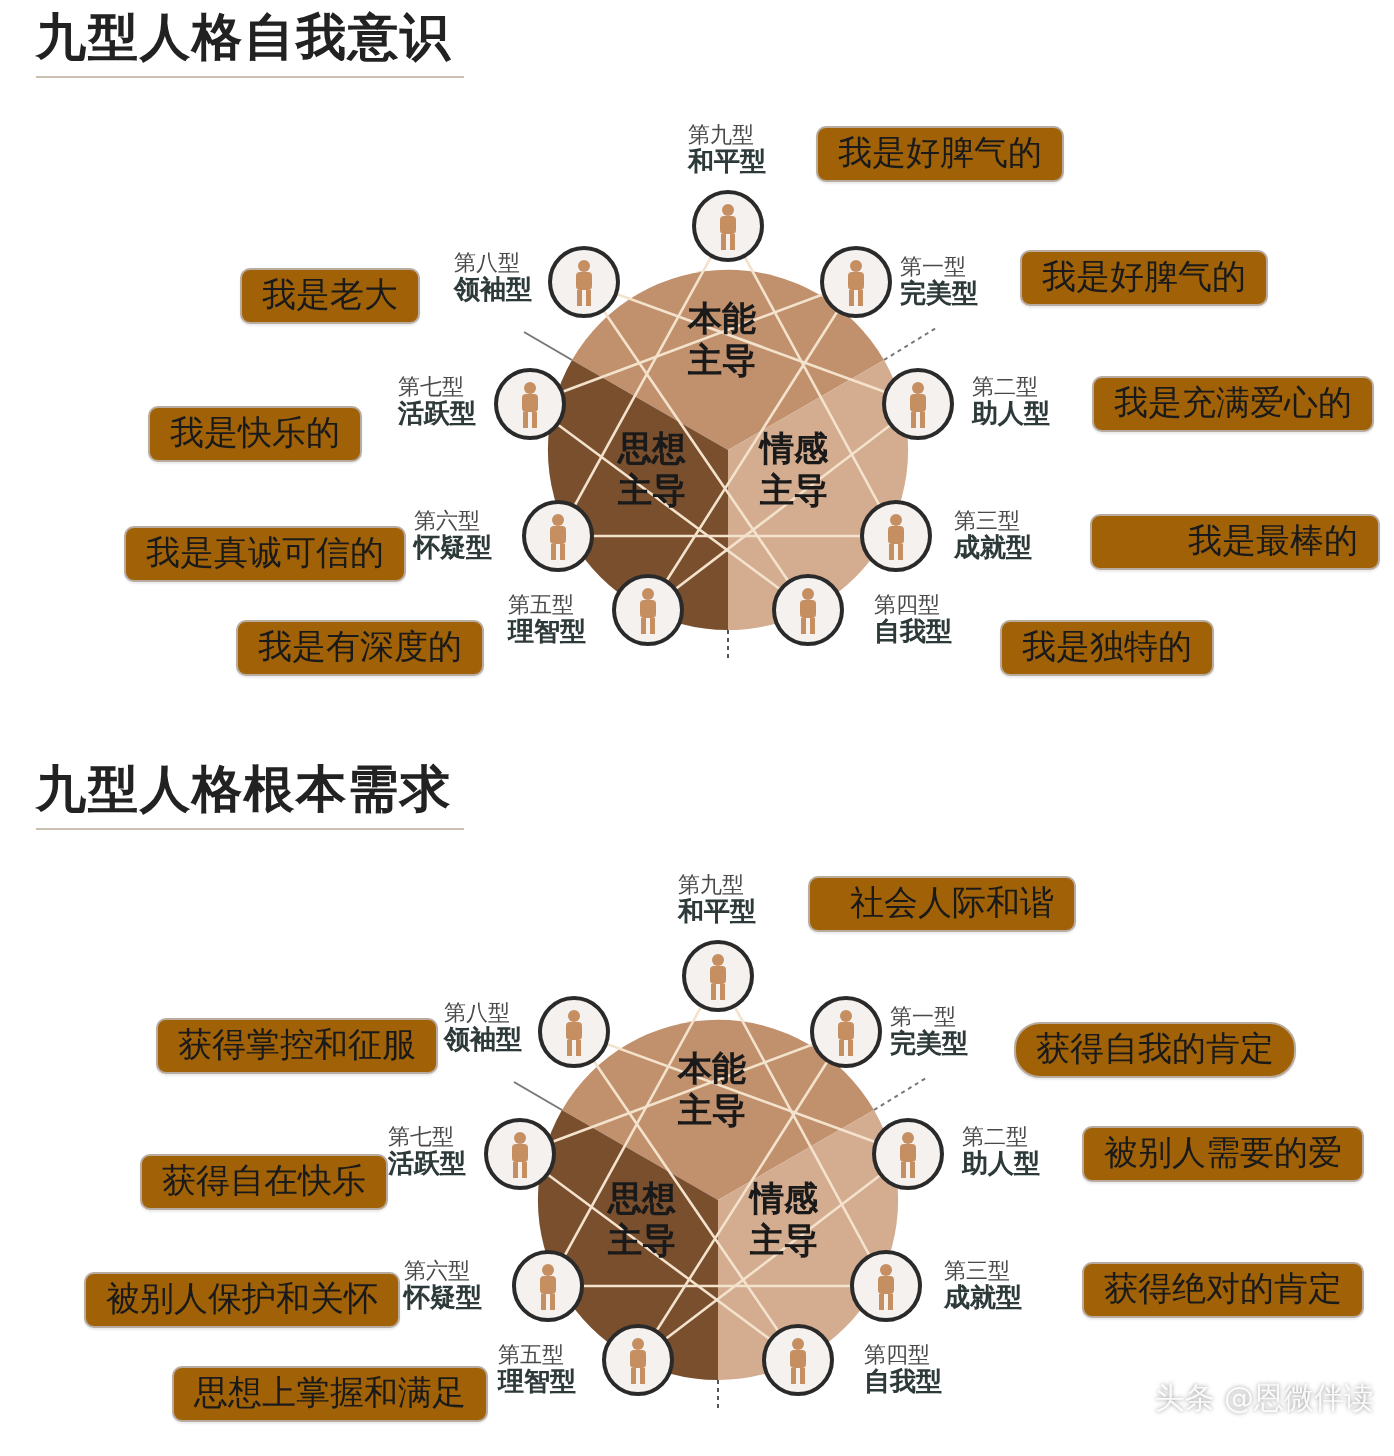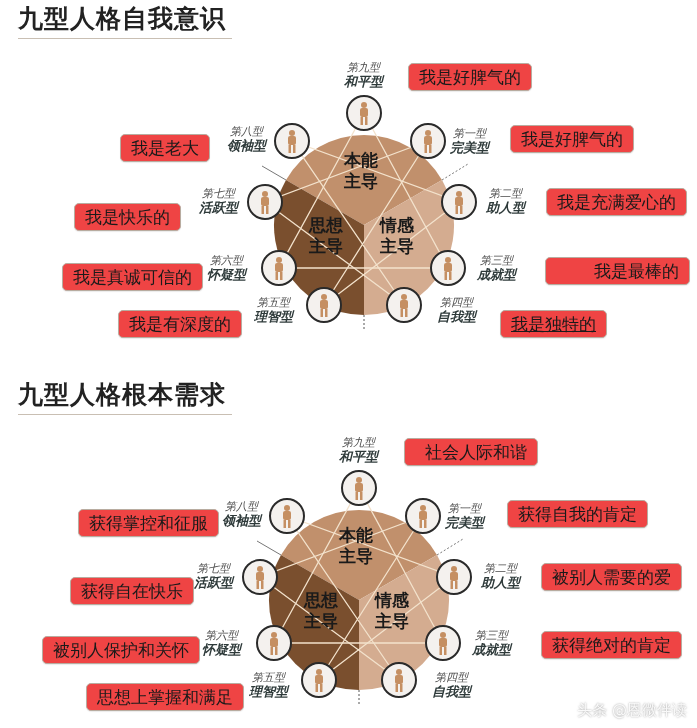--- a/index.html
+++ b/index.html
@@ -3,29 +3,29 @@
 <meta charset="utf-8">
 <style>
   html, body { margin: 0; padding: 0; background: #ffffff; }
   body { width: 697px; height: 728px; position: relative; overflow: hidden;
          font-family: "DejaVu Sans", "Liberation Sans", sans-serif; color: #1e1e1e; }
   .section { position: absolute; left: 0; width: 599px; height: 370px; }
   .section-title { position: absolute; left: 18px; top: 2px; font-size: 25px; font-weight: bold;
                    color: #222; letter-spacing: 1px; padding-bottom: 3px;
                    border-bottom: 1.5px solid #c9bfb3; padding-right: 6px; }
   .diagram { position: absolute; left: 0; top: 0; }
-  .type-label { position: absolute; text-align: center; line-height: 1.15; font-style: italic; }
+  .type-label { position: absolute; text-align: left; line-height: 1.15; }
   .type-label .num { font-size: 11px; color: #4a4a4a; display: block; }
   .type-label .name { font-size: 13px; font-weight: bold; color: #2e3a3a; display: block; }
   .desc-box { position: absolute; height: 26px; line-height: 26px; padding: 0 10px;
-              border: 1.5px solid #b8aca0; border-radius: 5px; background: #ef4444;
+              border: 1.5px solid #b8aca0; border-radius: 5px; background: #a16207;
               font-size: 17px; color: #1a1a1a; white-space: nowrap; box-shadow: 0 1px 1px rgba(0,0,0,0.08); }
   .center-text { position: absolute; font-size: 17px; font-weight: bold; color: #1a1a1a;
                  line-height: 1.25; }
-  .watermark { position: absolute; right: 10px; bottom: 8px; font-size: 15px; color: rgba(255,255,255,0.9);
+  .watermark { position: absolute; right: 10px; bottom: 19px; font-size: 15px; color: rgba(255,255,255,0.9);
                text-shadow: 0 0 2px rgba(120,120,120,0.8); }
 </style>
 </head>
 <body>
 
 <div class="section" style="top:0;">
   <div class="section-title">九型人格自我意识</div>
 
   <svg class="diagram" width="697" height="370" viewBox="0 0 697 370">
 
@@ -150,21 +150,21 @@
     </div>
   <div class="type-label" style="left:227px;top:126px;">
       <span class="num">第八型</span>
       <span class="name">领袖型</span>
     </div>
 
   <div class="desc-box" style="left:408px;top:63px;">我是好脾气的</div>
   <div class="desc-box" style="left:510px;top:125px;">我是好脾气的</div>
   <div class="desc-box" style="left:546px;top:188px;">我是充满爱心的</div>
   <div class="desc-box" style="left:545px;top:257px;padding-left:48px;">我是最棒的</div>
-  <div class="desc-box" style="left:500px;top:310px;text-decoration:underline;">我是独特的</div>
+  <div class="desc-box" style="left:500px;top:310px;">我是独特的</div>
   <div class="desc-box" style="left:118px;top:310px;">我是有深度的</div>
   <div class="desc-box" style="left:62px;top:263px;">我是真诚可信的</div>
   <div class="desc-box" style="left:74px;top:203px;">我是快乐的</div>
   <div class="desc-box" style="left:120px;top:134px;">我是老大</div>
 </div>
 
 <div class="section" style="top:375px;">
   <div class="section-title" style="top:3px;">九型人格根本需求</div>
 
   <svg class="diagram" width="697" height="360" viewBox="0 0 697 360" style="left:-5px;">
@@ -282,21 +282,21 @@
   <div class="type-label" style="left:194px;top:188px;">
       <span class="num">第七型</span>
       <span class="name">活跃型</span>
     </div>
   <div class="type-label" style="left:222px;top:126px;">
       <span class="num">第八型</span>
       <span class="name">领袖型</span>
     </div>
 
   <div class="desc-box" style="left:404px;top:63px;padding-left:20px;">社会人际和谐</div>
-  <div class="desc-box" style="left:507px;top:125px;">获得自我的肯定</div>
+  <div class="desc-box" style="left:507px;top:136px;border-radius:13px;">获得自我的肯定</div>
   <div class="desc-box" style="left:541px;top:188px;">被别人需要的爱</div>
   <div class="desc-box" style="left:541px;top:256px;">获得绝对的肯定</div>
   <div class="desc-box" style="left:86px;top:308px;">思想上掌握和满足</div>
   <div class="desc-box" style="left:42px;top:261px;">被别人保护和关怀</div>
   <div class="desc-box" style="left:70px;top:202px;">获得自在快乐</div>
   <div class="desc-box" style="left:78px;top:134px;">获得掌控和征服</div>
 </div>
 
 <div class="watermark">头条 @恩微伴读</div>
 

